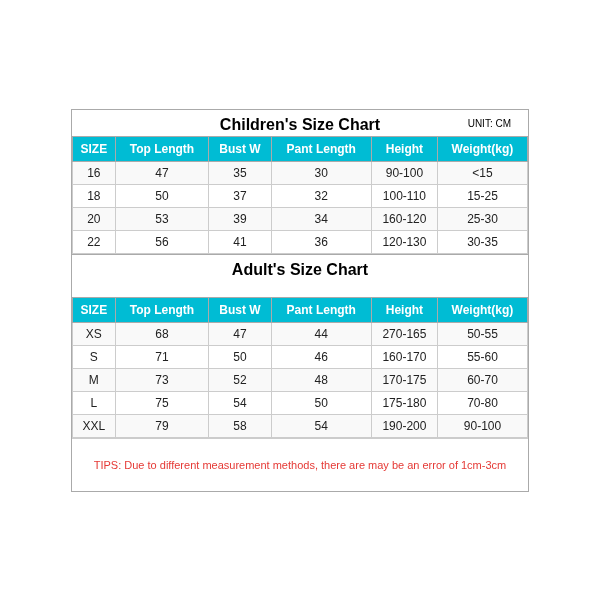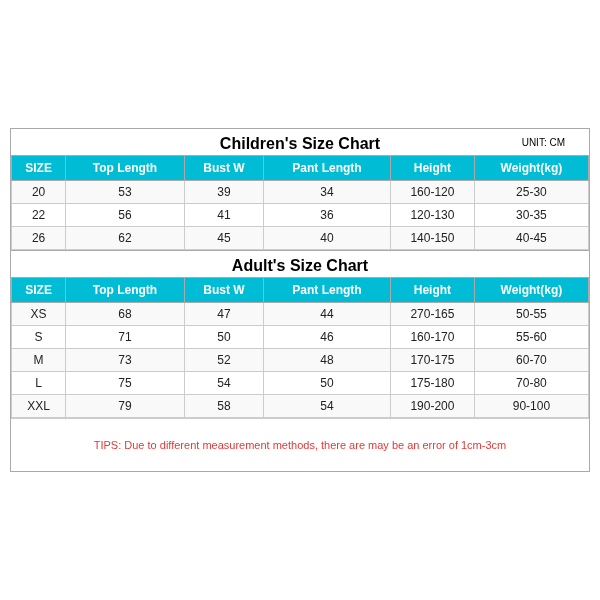--- a/index.html
+++ b/index.html
@@ -7,38 +7,38 @@
       width: 600px;
       height: 600px;
       background: #fff;
       font-family: Arial, sans-serif;
       font-size: 13px;
       display: flex;
       align-items: center;
       justify-content: center;
     }
     .chart-container {
-      width: 580px;
+      width: 458px;
       border: 1px solid #aaa;
       background: #fff;
     }
     .section-title-row {
       background: #fff;
       text-align: center;
       padding: 6px 4px 2px 4px;
       position: relative;
     }
     .section-title {
       font-size: 16px;
       font-weight: bold;
       color: #000;
     }
     .unit-label {
       position: absolute;
-      right: 24px;
+      right: 17px;
       top: 8px;
       font-size: 10px;
       color: #000;
     }
     table {
       width: 100%;
       border-collapse: collapse;
     }
     th {
       background: #00bcd4;
@@ -58,21 +58,21 @@
     }
     tr:nth-child(odd) td {
       background: #f9f9f9;
     }
     tr:nth-child(even) td {
       background: #fff;
     }
     .adult-title-row {
       background: #fff;
       text-align: center;
-      padding: 6px 4px 2px 4px;
+      padding: 6px 4px 18px 4px;
       border-top: 1px solid #aaa;
     }
     .tips-row {
       text-align: center;
       padding: 20px 4px;
       font-size: 11px;
       color: #e53935;
       border-top: 1px solid #ccc;
     }
   </style>
@@ -91,43 +91,51 @@
       <tr>
         <th>SIZE</th>
         <th>Top Length</th>
         <th>Bust W</th>
         <th>Pant Length</th>
         <th>Height</th>
         <th>Weight(kg)</th>
       </tr>
     </thead>
     <tbody id="children-tbody">
+    <tr>
+          <td>16</td>
+          <td>47</td>
+          <td>35</td>
+          <td>30</td>
+          <td>90-100</td>
+          <td>&lt;15</td>
+        </tr>
+        <tr>
+          <td>18</td>
+          <td>50</td>
+          <td>37</td>
+          <td>32</td>
+          <td>100-110</td>
+          <td>15-25</td>
+        </tr>
         <tr>
           <td>20</td>
           <td>53</td>
           <td>39</td>
           <td>34</td>
           <td>160-120</td>
           <td>25-30</td>
         </tr>
         <tr>
           <td>22</td>
           <td>56</td>
           <td>41</td>
           <td>36</td>
           <td>120-130</td>
           <td>30-35</td>
-        </tr>
-        <tr>
-          <td>26</td>
-          <td>62</td>
-          <td>45</td>
-          <td>40</td>
-          <td>140-150</td>
-          <td>40-45</td>
         </tr>
       </tbody>
   </table>
 
   <div class="adult-title-row">
     <span class="section-title">Adult's Size Chart</span>
   </div>
 
   <table>
     <thead>

